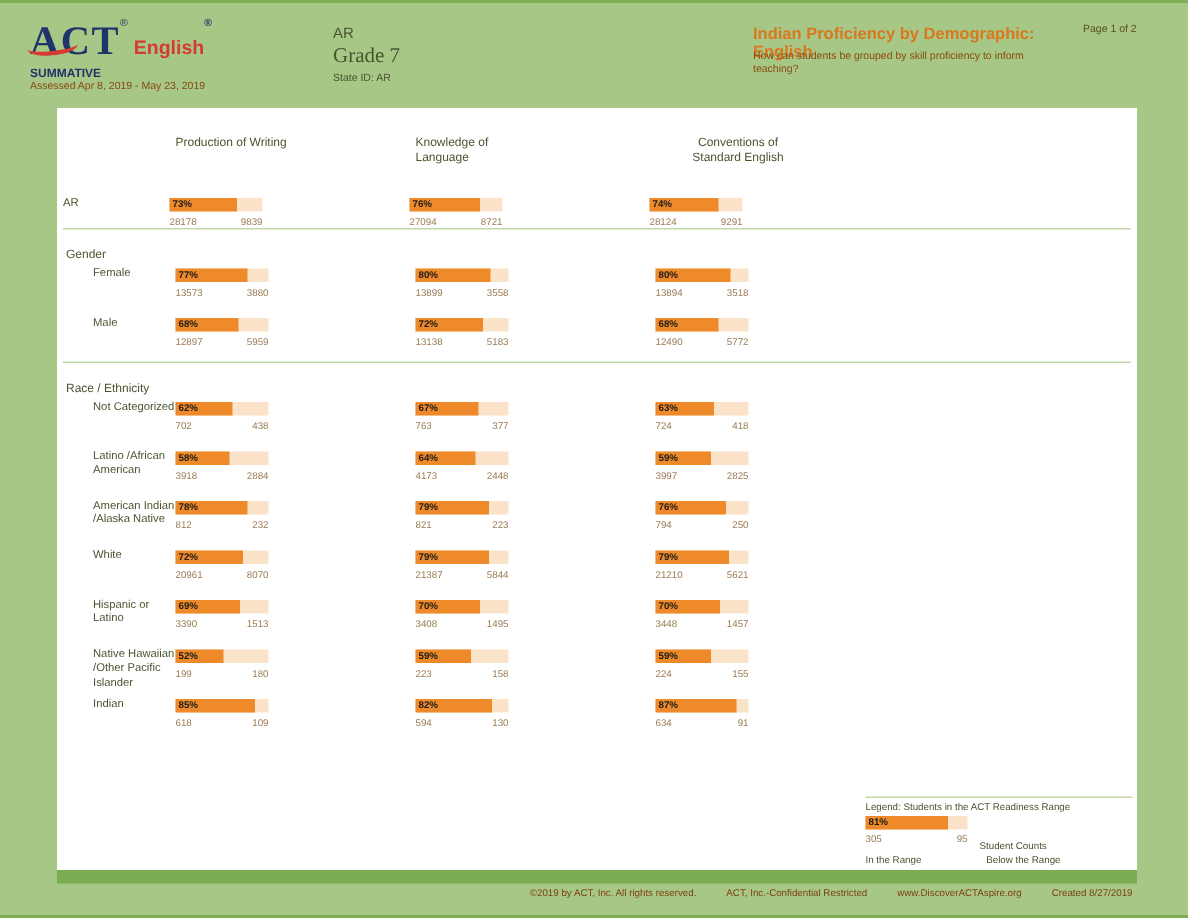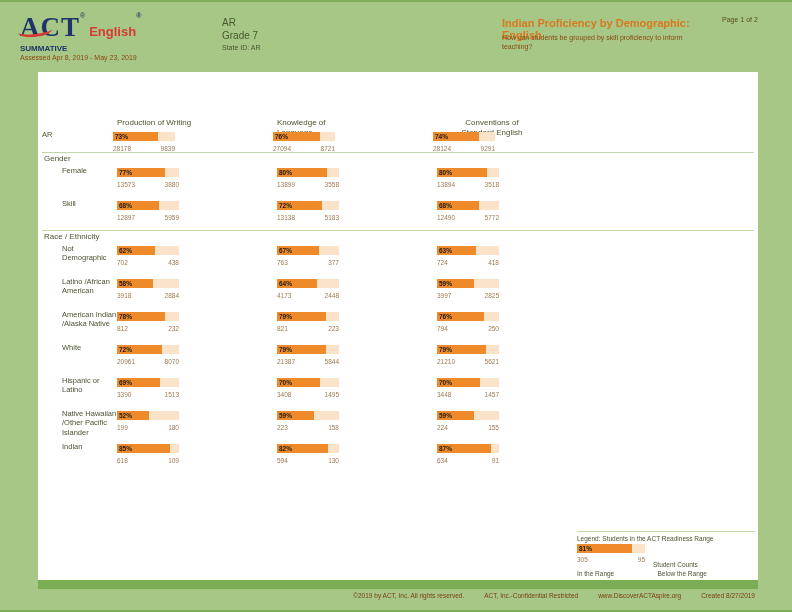--- a/index.html
+++ b/index.html
@@ -13,37 +13,37 @@
   .logo-act { font-family:"Liberation Serif", serif; font-weight:bold; font-size:27px;
               color:#1f3569; letter-spacing:1px; position:relative; display:inline-block; }
   .logo-swoosh { position:absolute; left:-2px; top:13px; width:34px; height:12px;
                  border-bottom:3px solid #d63a32; border-radius:50%; transform:rotate(-6deg); }
   .logo-reg { font-size:7px; color:#1f3569; vertical-align:top; }
   .logo-aspire { font-size:13px; font-weight:bold; color:#d63a32; margin-left:4px; }
   .summative { position:absolute; left:20px; top:42px; font-size:8px; font-weight:bold; color:#1f3569; }
   .assessed  { position:absolute; left:20px; top:52px; font-size:7px; color:#8a4a12; }
   .hdr-center { position:absolute; left:222px; top:15px; color:#4a5530; }
   .hdr-region { font-size:10px; }
-  .hdr-grade  { font-size:10px; margin-top:2px; }
+  .hdr-grade  { font-size:14px; margin-top:2px;font-family:Liberation Serif, serif; }
   .hdr-stateid{ font-size:7px; margin-top:3px; }
   .hdr-title  { position:absolute; left:502px; top:15px; font-size:11px; font-weight:bold; color:#d9781f; width:230px; }
   .hdr-sub    { position:absolute; left:502px; top:31px; font-size:7px; color:#8a4a12; width:185px; line-height:1.3; }
   .hdr-page   { position:absolute; left:722px; top:14px; font-size:7px; color:#5a4a20; }
 
   
   .card { position:absolute; left:38px; top:70px; width:720px; height:508px; background:#ffffff; }
   .band { position:absolute; left:38px; top:578px; width:720px; height:9px; background:#7bae54; }
 
   .col-headers { position:absolute; left:0; top:18px; width:100%; height:38px; }
   .col-header { position:absolute; font-size:8px; color:#4a5530; width:110px;
-                line-height:1.3; white-space:pre-line;margin-top:28px; }
+                line-height:1.3; white-space:pre-line; }
   .col-header.c0 { left:79px; } .col-header.c1 { left:239px; } .col-header.c2 { left:399px;text-align:center; }
 
   .report-body { position:absolute; left:0; top:56px; width:100%; }
-  .section-block { border-top:1px solid #c2d8a8; padding-top:1px; margin:0 4px 0 4px; }
+  .section-block { border-top:1px solid #c2d8a8; padding-top:12px; margin:0 4px 0 4px; }
   .section-heading { font-size:8px; color:#4a5530; padding-left:2px; display:block; height:10px; }
 
   .data-row { position:relative; height:33px; }
   .data-row.first { height:24px; }
   .row-label { position:absolute; left:4px; top:2px; width:70px; font-size:7.5px;
                color:#4a5530; line-height:1.25; }
   .row-label.indent { left:20px; width:58px; }
   .cell { position:absolute; top:4px; width:62px; }
   .cell.c0 { left:75px; } .cell.c1 { left:235px; } .cell.c2 { left:395px; }
   .bar { width:62px; height:9px; background:#fae3c8; position:relative; }
@@ -164,21 +164,21 @@
                 <div class="bar-fill" style="width: 80%;"></div>
                 <span class="bar-pct">80%</span>
               </div>
               <div class="counts">
                 <span>13894</span>
                 <span>3518</span>
               </div>
             </div>
           </div>
           <div class="data-row">
-            <div class="row-label indent">Skill</div>
+            <div class="row-label indent">Male</div>
             <div class="cell c0">
               <div class="bar">
                 <div class="bar-fill" style="width: 68%;"></div>
                 <span class="bar-pct">68%</span>
               </div>
               <div class="counts">
                 <span>12897</span>
                 <span>5959</span>
               </div>
             </div>
@@ -200,21 +200,21 @@
               <div class="counts">
                 <span>12490</span>
                 <span>5772</span>
               </div>
             </div>
           </div>
         </div>
         <div class="section-block">
           <span class="section-heading">Race / Ethnicity</span>
           <div class="data-row">
-            <div class="row-label indent">Not Demographic</div>
+            <div class="row-label indent">Not Categorized</div>
             <div class="cell c0">
               <div class="bar">
                 <div class="bar-fill" style="width: 62%;"></div>
                 <span class="bar-pct">62%</span>
               </div>
               <div class="counts">
                 <span>702</span>
                 <span>438</span>
               </div>
             </div>

